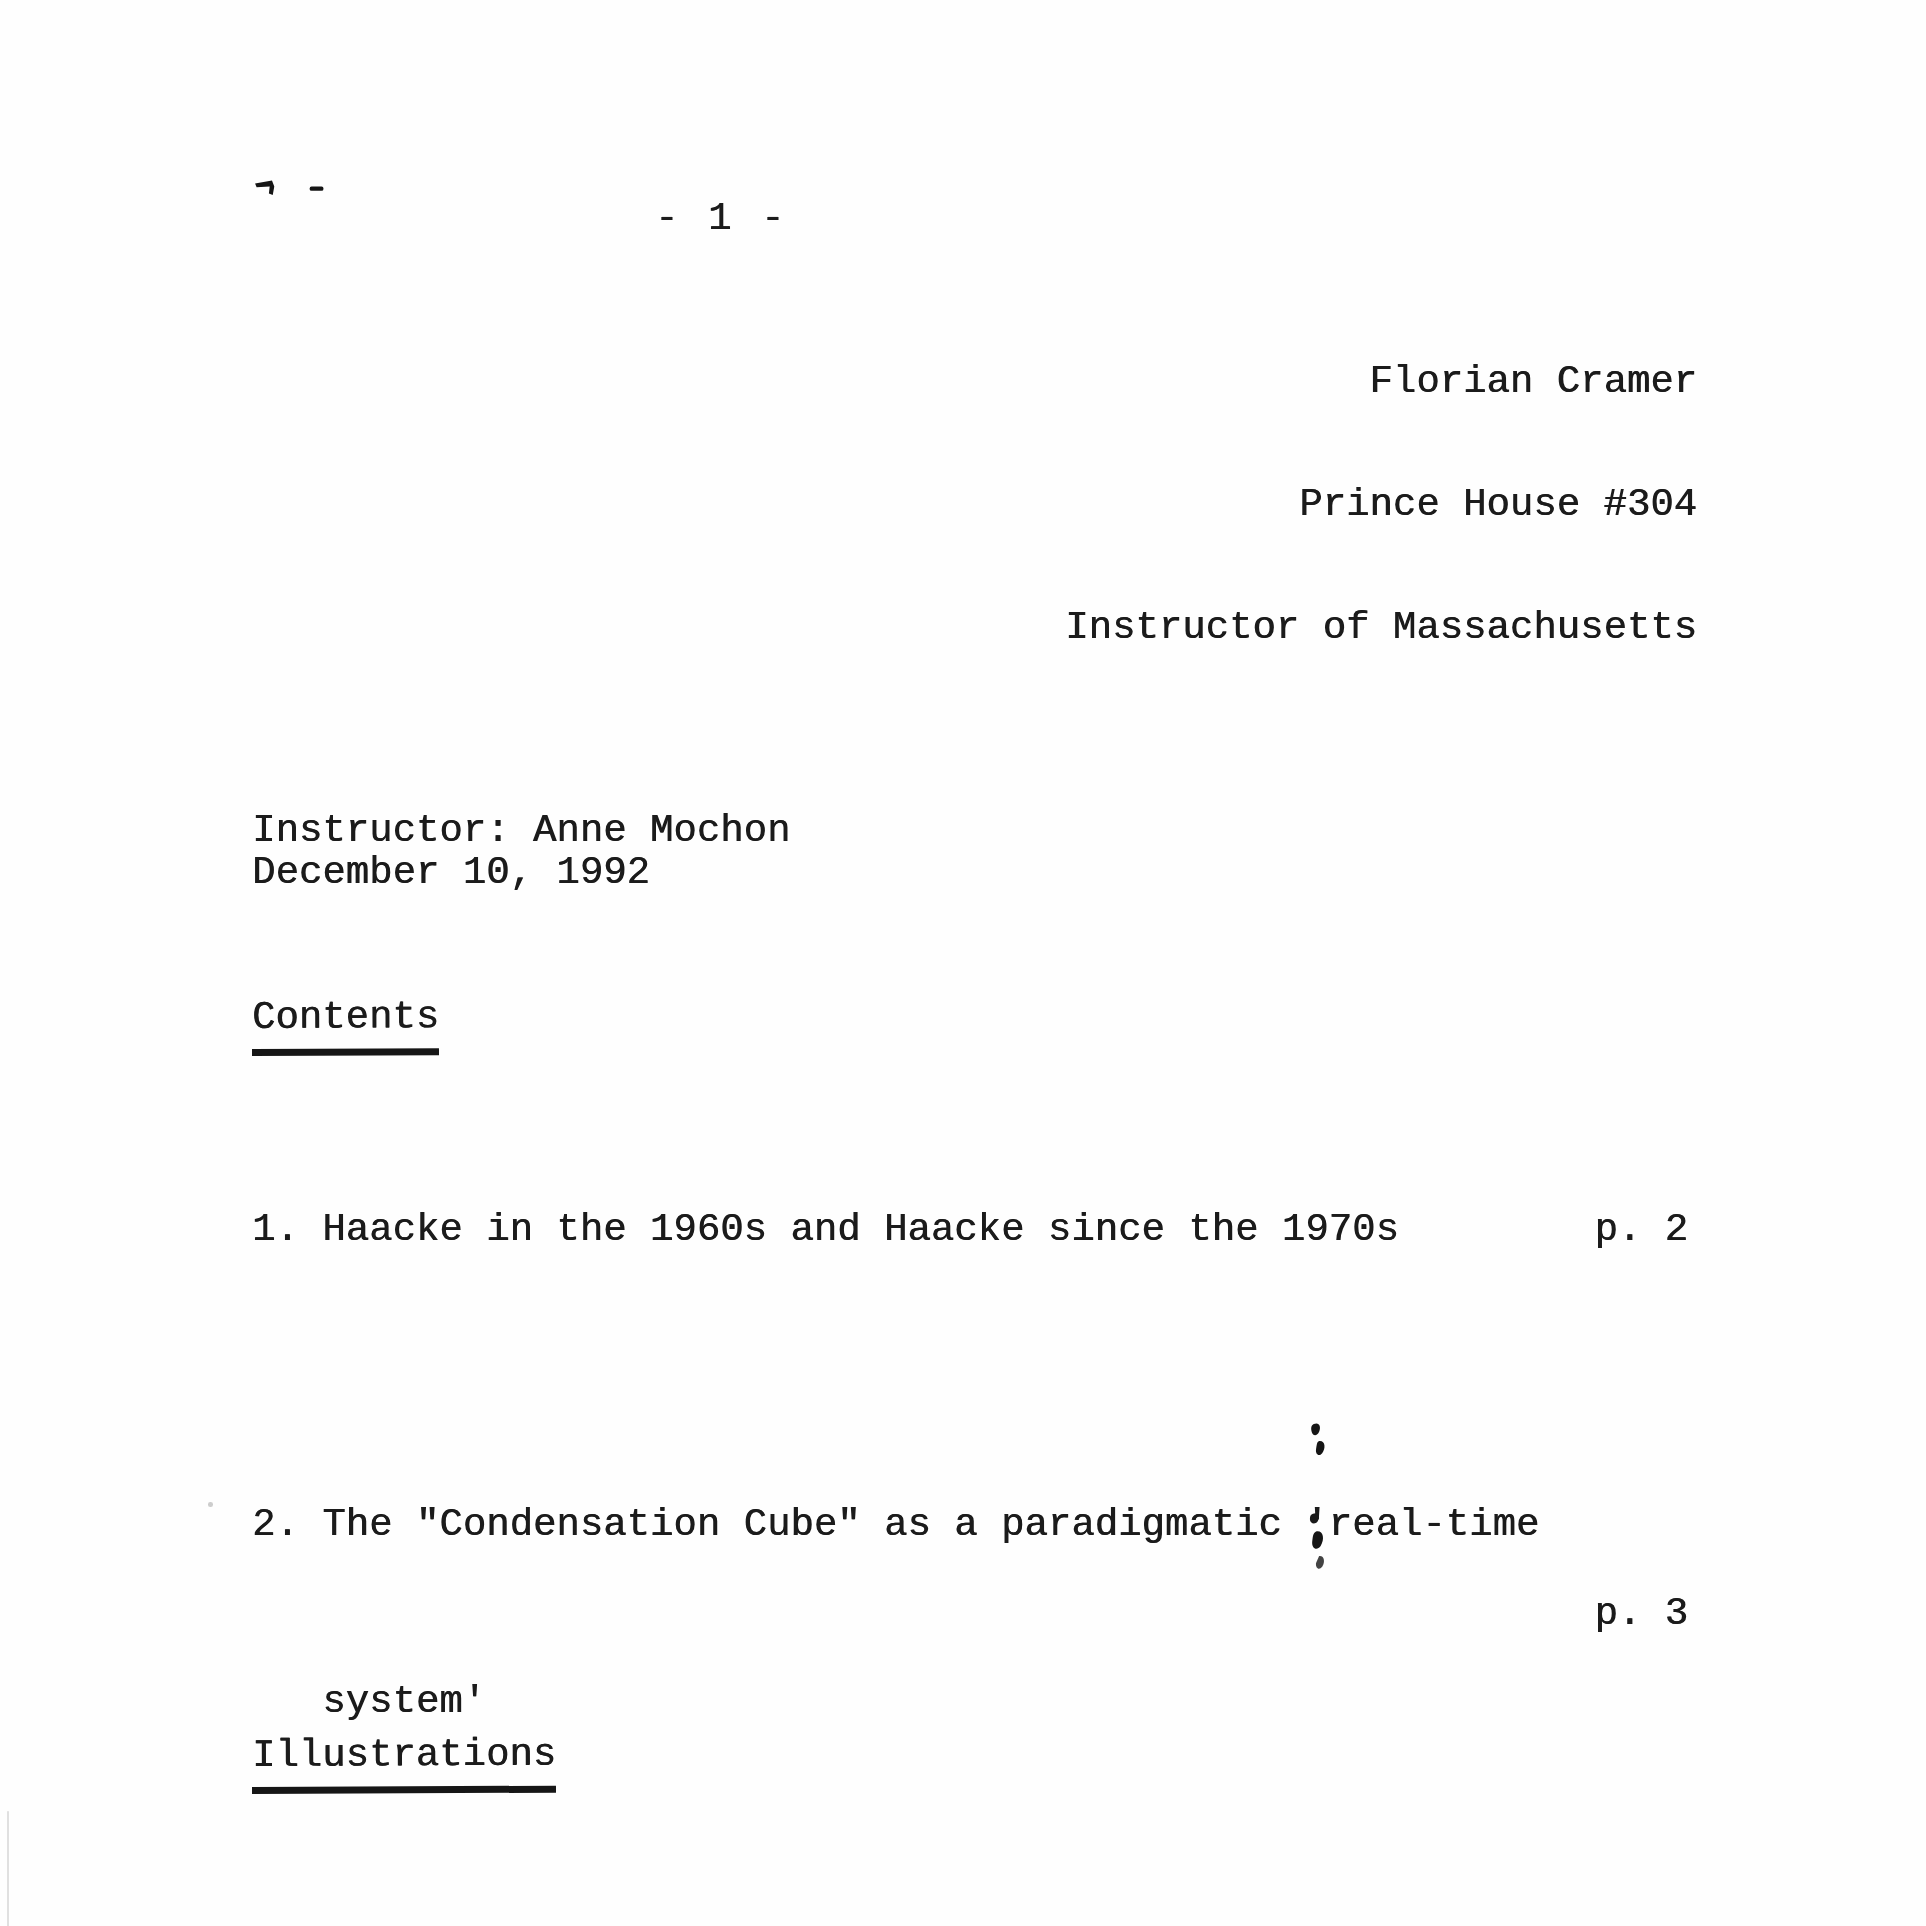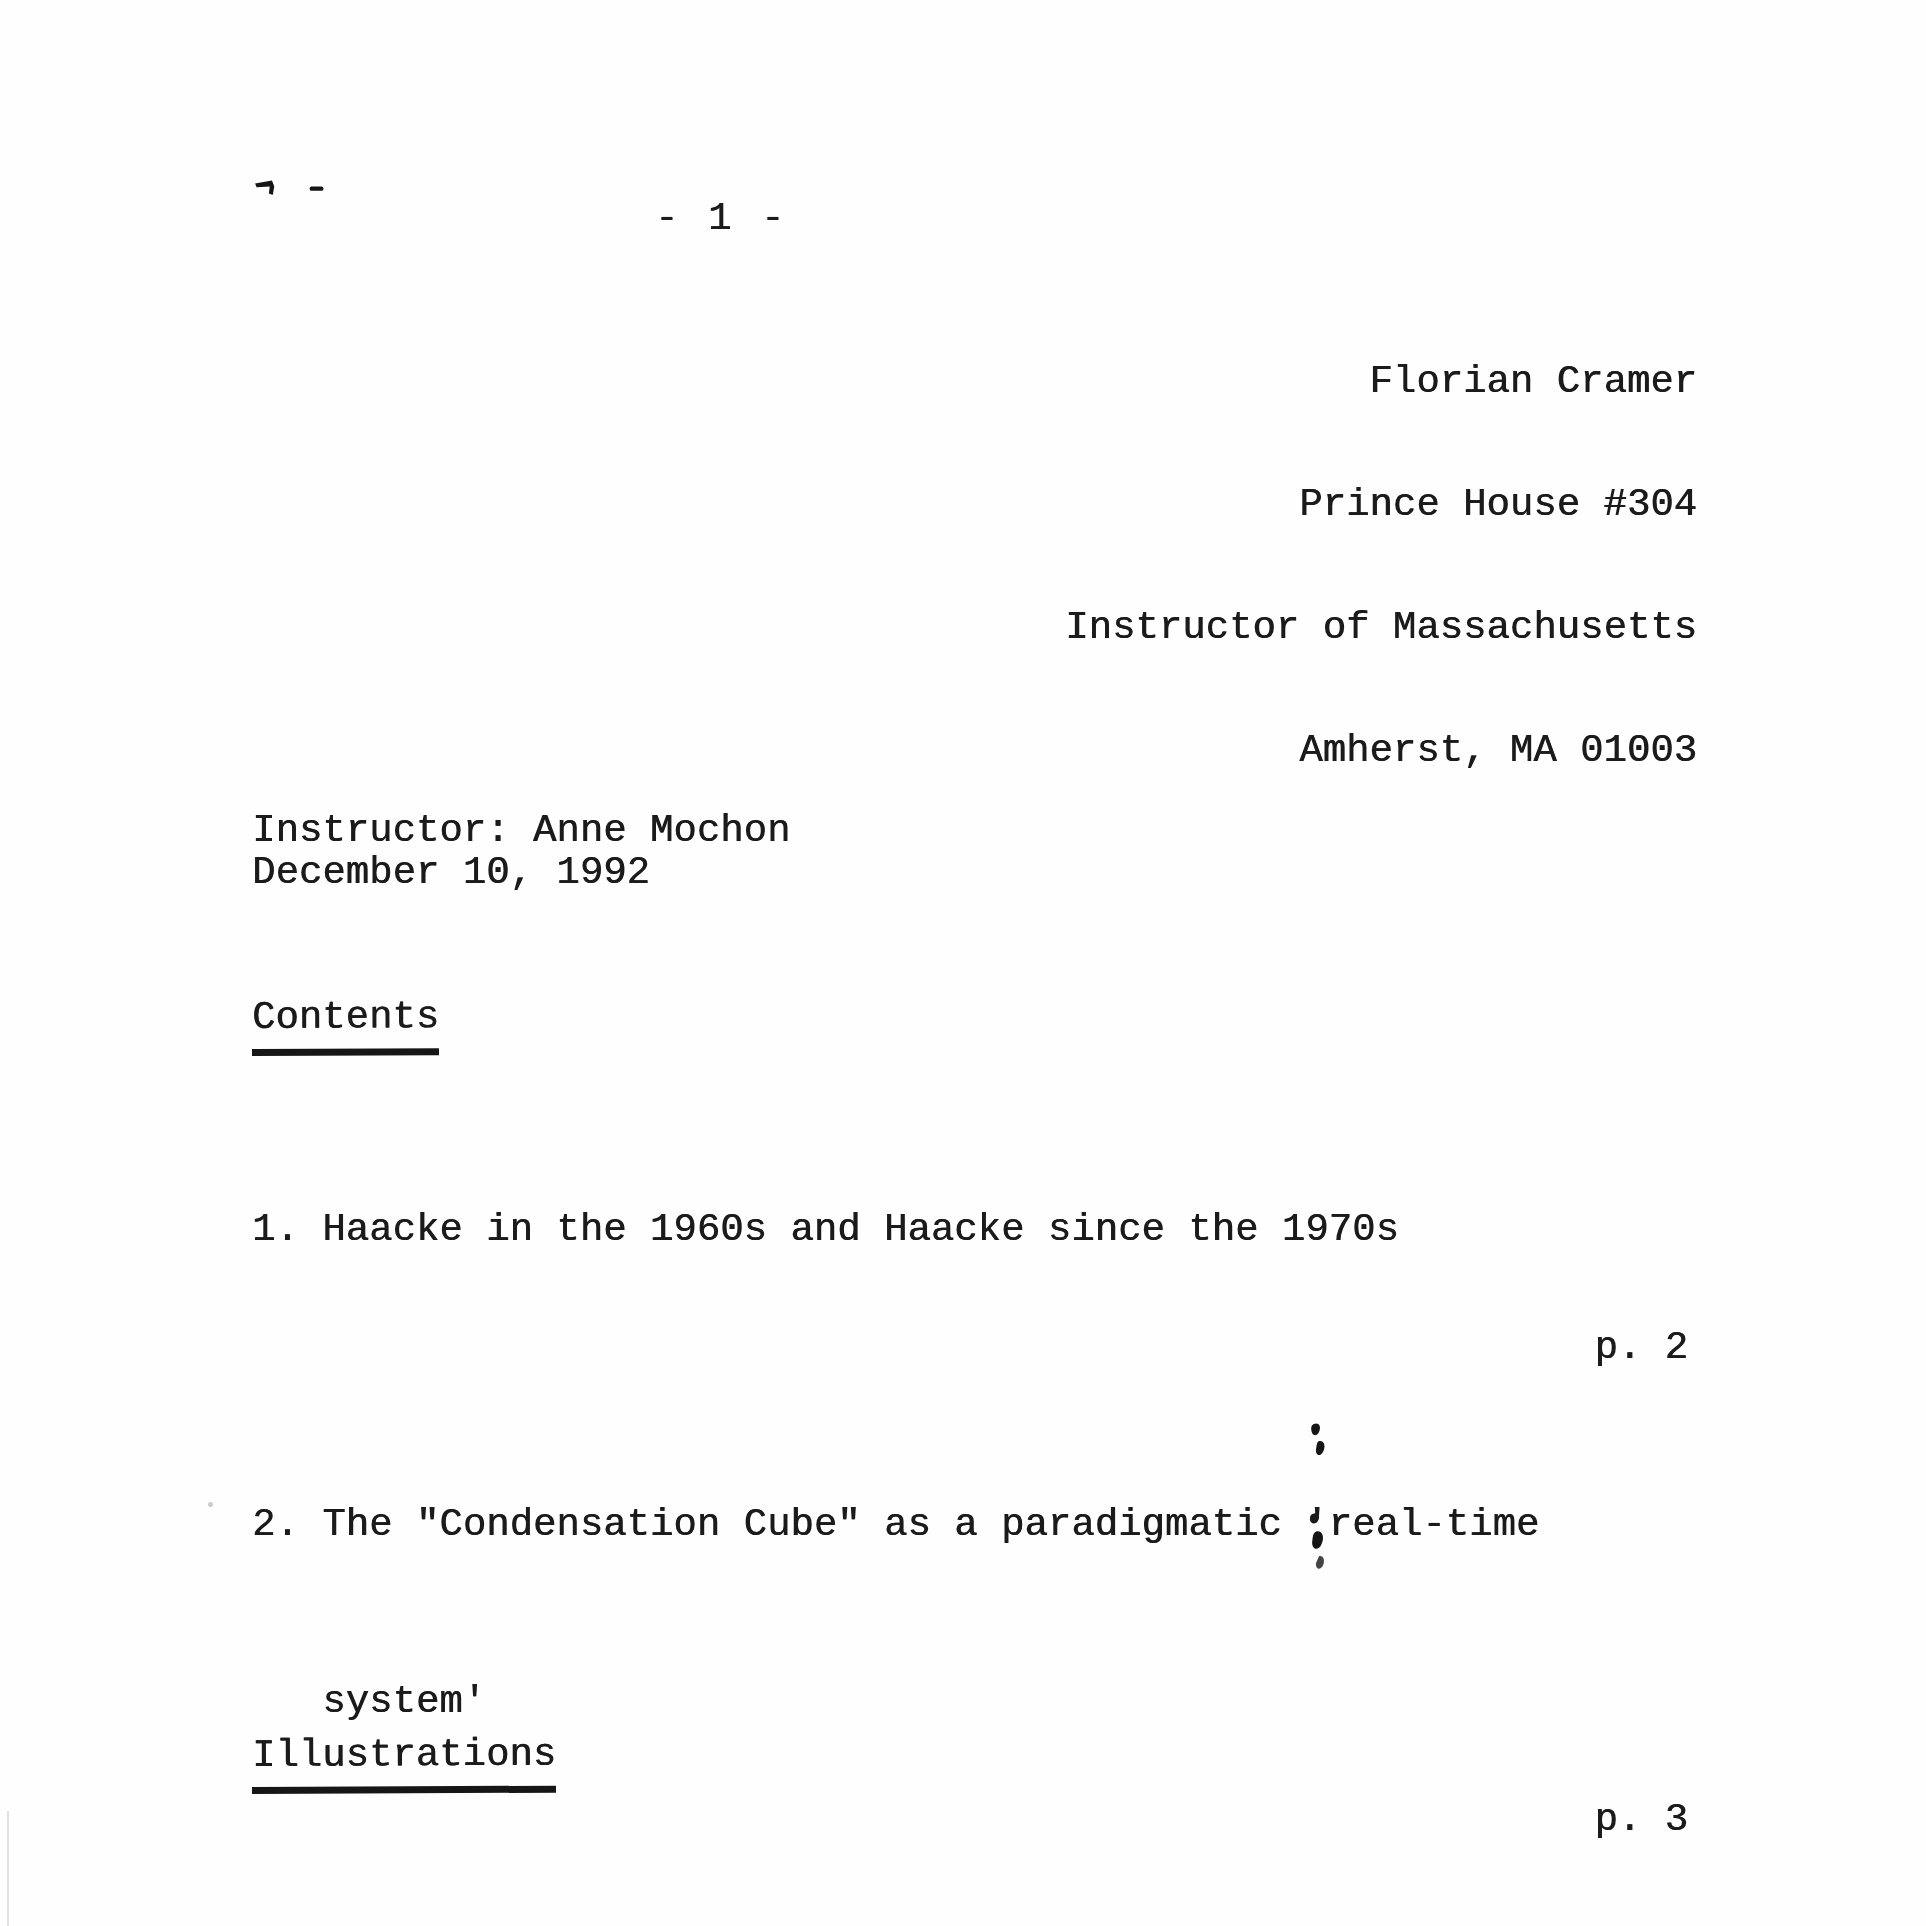--- a/index.html
+++ b/index.html
@@ -60,21 +60,21 @@
   .ill-heading-wrap { left: 252px; top: 1734px; }
 
   .toc {
     left: 252px; top: 1083px;
     width: 1436px;
     line-height: 59px;
   }
   .trow {
     display: flex;
     justify-content: space-between;
-    align-items: flex-end;
+    align-items: center;
   }
   .tlines { white-space: pre; }
   .tpage { white-space: pre; }
 
   .ill {
     left: 265px; top: 1777px;
     line-height: 58px;
     white-space: pre;
   }
 
@@ -91,21 +91,20 @@
 <body>
 
 <div class="page">
 
   <div class="abs pagenum">- 1 -</div>
 
   <div class="abs address">
     <div>Florian Cramer</div>
     <div>Prince House #304</div>
     <div>Instructor of Massachusetts</div>
-    <div>Amherst, MA 01003</div>
   </div>
 
 
   <div class="abs course-block">
     <div>Instructor: Anne Mochon</div>
   </div>
 
   <div class="abs date-line">December 10, 1992</div>
 
   <div class="abs toc-heading-wrap">

